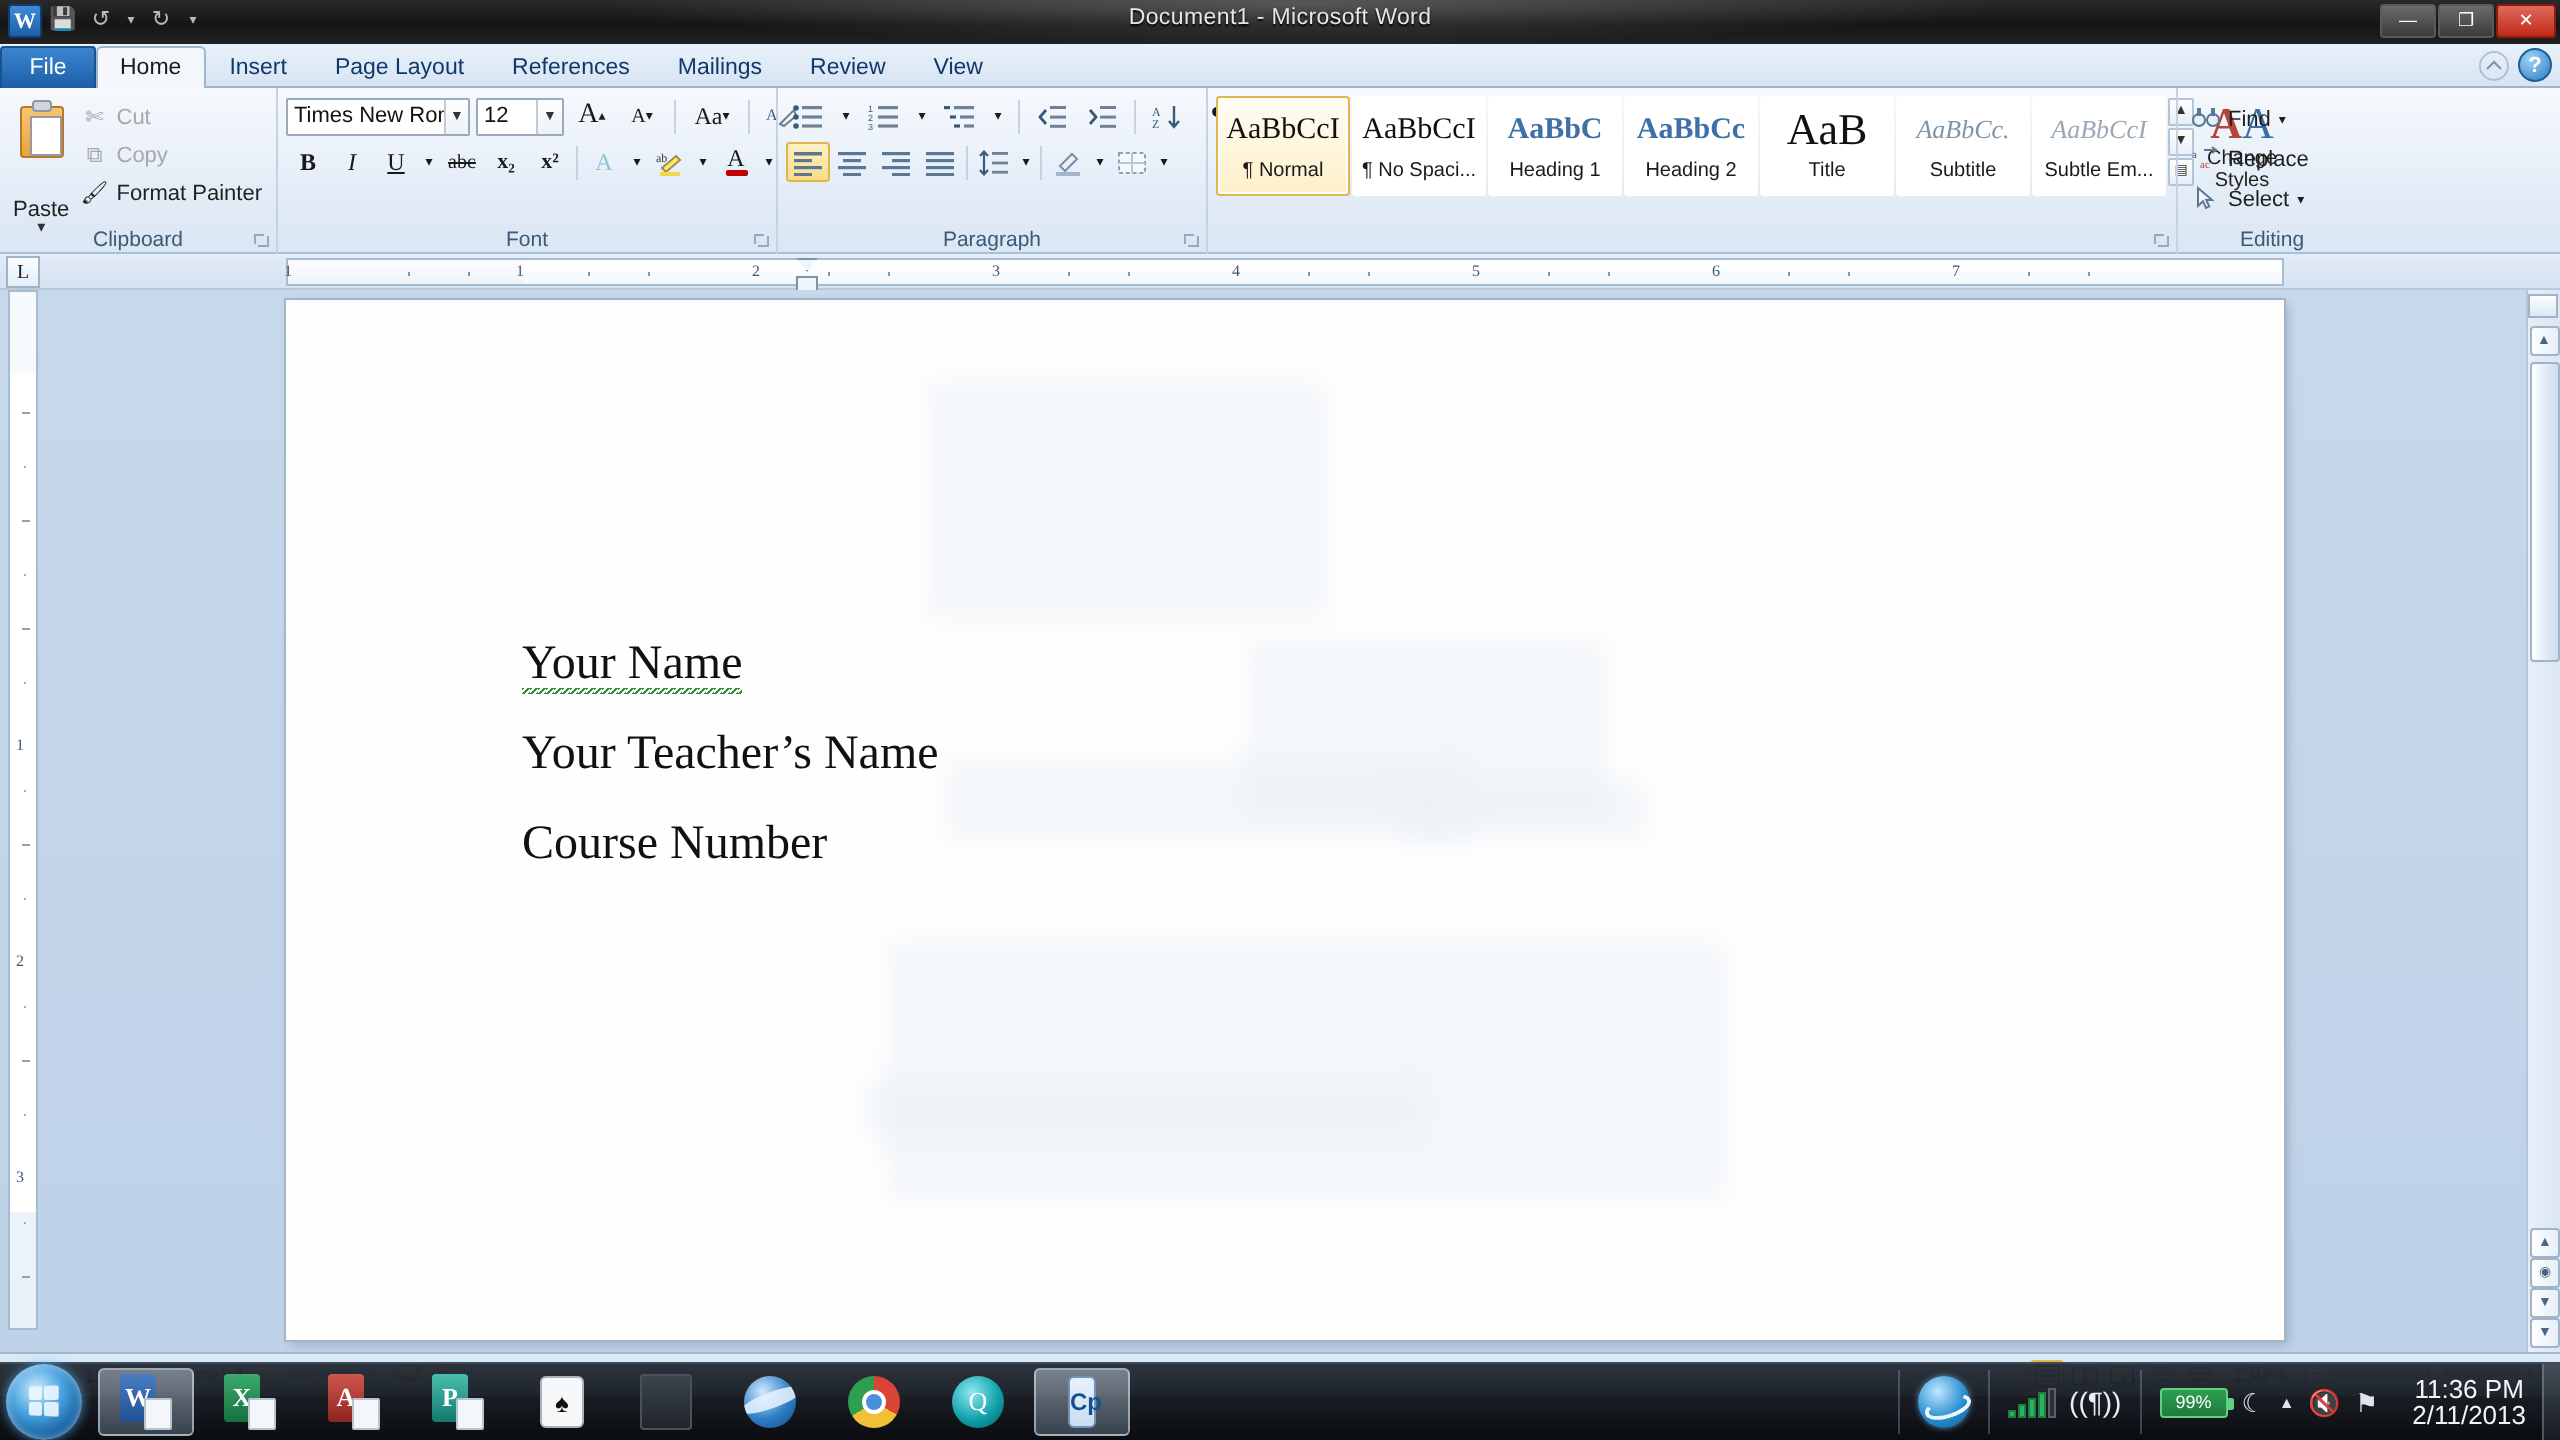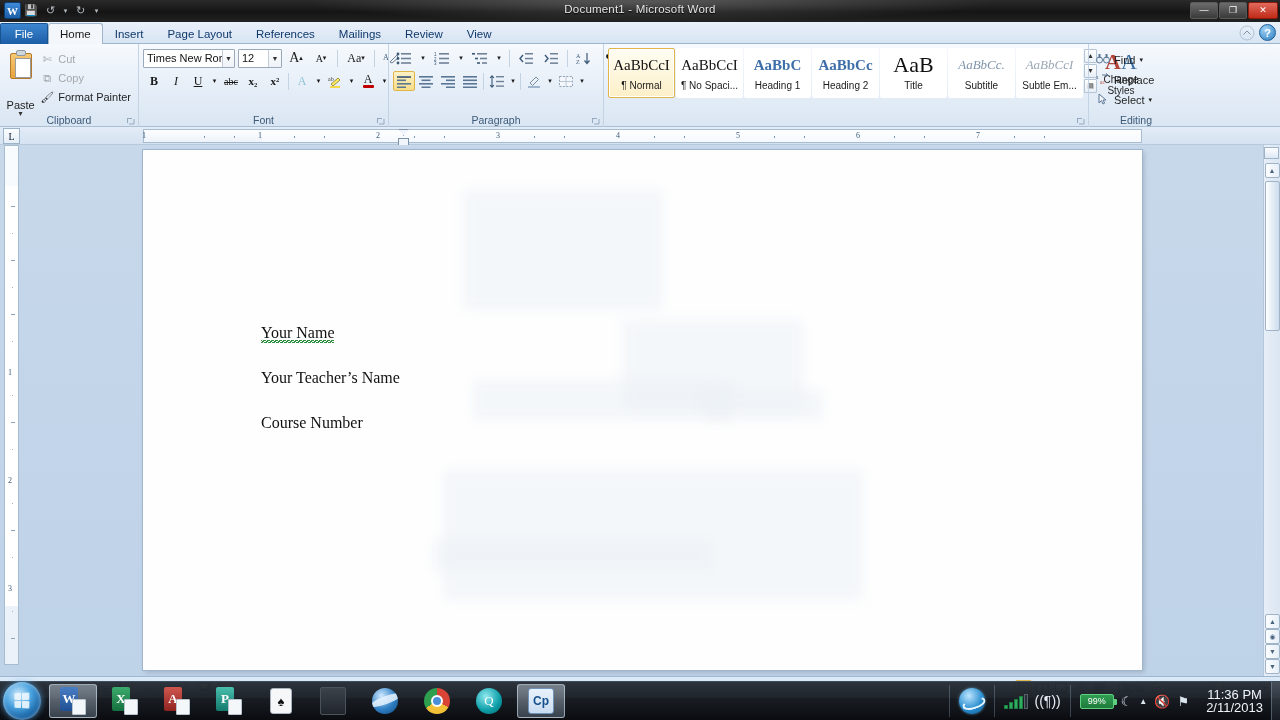--- a/index.html
+++ b/index.html
@@ -254,21 +254,21 @@
     position:absolute; left:143px; top:5px; width:999px; height:520px;
     background:#fefefe;
     box-shadow:0 0 0 1px #9fb6cc, 2px 2px 5px rgba(0,0,0,.18);
   }
   .page .smudge {
     position:absolute; background:rgba(235,240,246,.55); filter:blur(6px);
   }
   .doctext {
     position:absolute; left:118px; top:160px; width:700px;
     font-family:"Liberation Serif", serif;
-    font-size:16px; color:#111; line-height:45px;
+    font-size:24px; color:#111; line-height:45px;
   }
   .doctext .ln { white-space:nowrap; }
   .sq {
     background-image: repeating-linear-gradient(135deg,#2f8f3f 0 1px, transparent 1px 2px);
     background-repeat:repeat-x; background-size:4px 3px; background-position:0 100%;
     padding-bottom:2px;
   }
 
   
   .vscroll {
@@ -971,21 +971,21 @@
       </div>
       <div class="tbtn">
         <div style="width:26px;height:26px;border-radius:50%;background:conic-gradient(#d94436 0 33%, #f2c037 0 66%, #2e9e4f 0 100%);position:relative;">
           <div style="position:absolute;left:7px;top:7px;width:12px;height:12px;border-radius:50%;background:#4a90d9;border:2px solid #fff;"></div>
         </div>
       </div>
       <div class="tbtn">
         <div style="width:26px;height:26px;border-radius:50%;background:radial-gradient(circle at 38% 32%, #8fe9f0, #0d9fa8 58%, #05616a);color:#fff;font-size:13px;line-height:26px;text-align:center;font-family:'Liberation Serif',serif;">Q</div>
       </div>
       <div class="tbtn active">
-        <div style="width:26px;height:26px;border-radius:3px;background:linear-gradient(#e9f2fb,#c9dcf1);border:1px solid #6f93bb;color:#17508f;font-size:12px;font-weight:bold;line-height:25px;text-align:center;">Cp</div>
+        <div style="width:14px;height:26px;border-radius:3px;background:linear-gradient(#e9f2fb,#c9dcf1);border:1px solid #6f93bb;color:#17508f;font-size:12px;font-weight:bold;line-height:25px;text-align:center;">Cp</div>
       </div>
     </div>
 
     <div class="tray">
       <div class="seg">
         <div class="ie-orb"></div>
       </div>
       <div class="seg">
         <div class="bars">
           <i style="height:4px;"></i>

